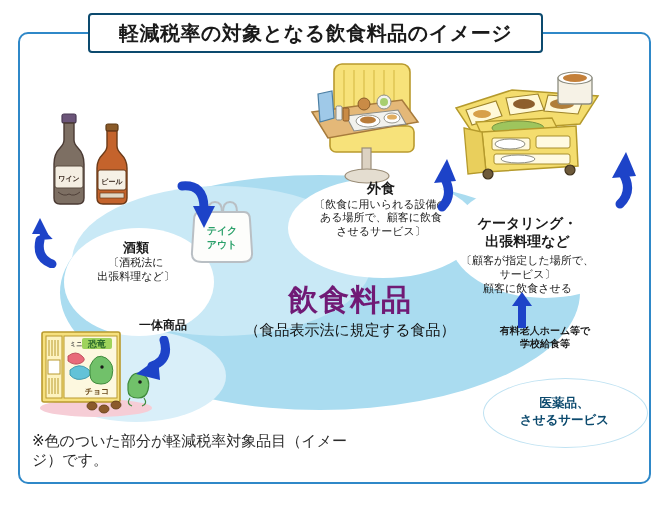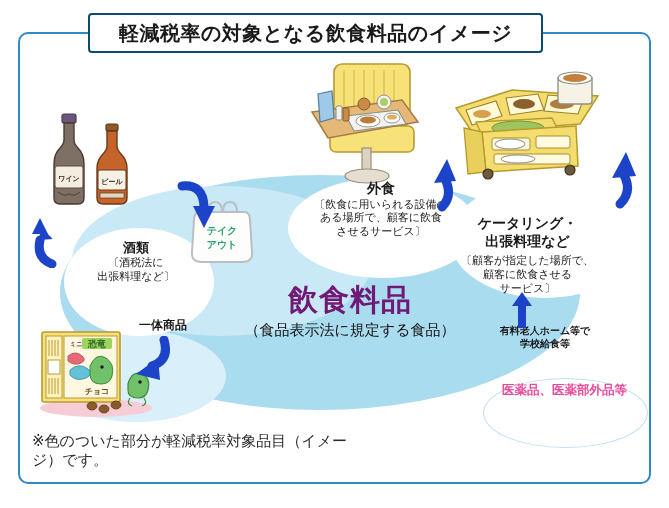--- a/index.html
+++ b/index.html
@@ -88,24 +88,25 @@
     z-index: 1;
   }
 
   
   .bubble {
     position: absolute;
     background: #ffffff;
     border-radius: 50%;
     z-index: 3;
     display: flex;
-    flex-direction: row;
+    flex-direction: column;
+    align-items: center;
     justify-content: center;
     text-align: center;
-    color: #ec4899;
+    color: #0c4a6e;
   }
   .bubble-outline {
     border: 1px solid #bfe2f2;
   }
 
   
   .lbl {
     position: absolute;
     z-index: 5;
     text-align: center;
@@ -452,36 +453,36 @@
     <div class="hd">外食</div>
     <div>〔飲食に用いられる設備の</div>
     <div>ある場所で、顧客に飲食</div>
     <div>させるサービス〕</div>
   </div>
 
   <div class="lbl" id="catering-label">
     <div class="hd">ケータリング・</div>
     <div class="hd">出張料理など</div>
     <div style="margin-top:4px;">〔顧客が指定した場所で、</div>
+    <div>サービス〕</div>
     <div>顧客に飲食させる</div>
-    <div>サービス〕</div>
   </div>
 
   <div class="lbl" id="nursing-label">
     <div>有料老人ホーム等で</div>
     <div>学校給食等</div>
   </div>
 
   <div class="lbl" id="ittai-label">一体商品</div>
 
   <div class="lbl" id="center-label">
     <div class="big">飲食料品</div>
     <div class="sub">（食品表示法に規定する食品）</div>
   </div>
 
   <div class="bubble" id="medicine-bubble" style="background:transparent;">
     <div>医薬品、</div>
-    <div>医薬部外品等</div>
+    <div>させるサービス</div>
   </div>
 
   <div class="lbl" id="footnote">※色のついた部分が軽減税率対象品目（イメージ）です。</div>
 
 </div>
 
 </body></html>

